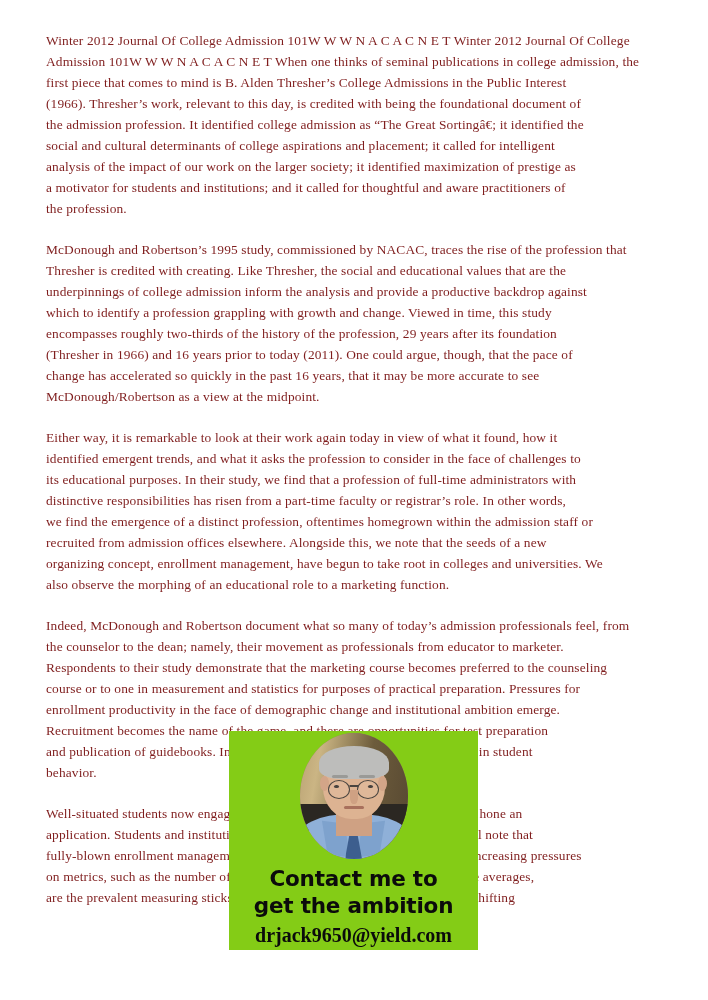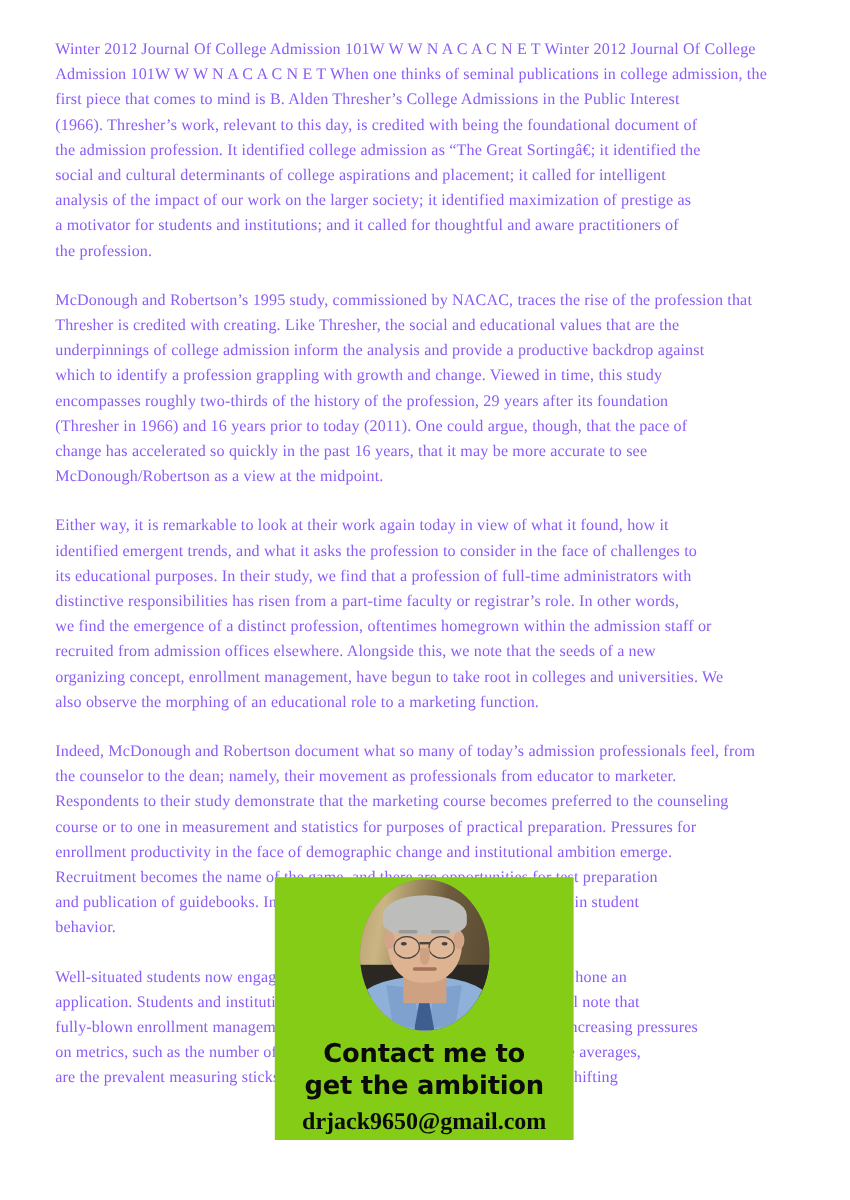--- a/index.html
+++ b/index.html
@@ -27,21 +27,21 @@
     position: absolute;
     left: 46px;
     top: 30px;
     width: 628px;
   }
 
   .para {
     font-family: "Liberation Serif", "DejaVu Serif", serif;
     font-size: 13.4px;
     line-height: 21px;
-    color: #8b5cf6;
+    color: #7f1d1d;
     margin: 0 0 20px 0;
     white-space: pre-line;
     letter-spacing: 0.01em;
   }
   .para:last-child { margin-bottom: 0; }
 
   
   #contact-overlay {
     position: absolute;
     left: 229px;
@@ -263,17 +263,17 @@
       <div class="av-gl-bridge"></div>
       <div class="av-nose"></div>
       <div class="av-mouth"></div>
     </div>
 
     <div id="contact-lines">
       <div class="contact-line">Contact me to</div>
       <div class="contact-line">get the ambition</div>
     </div>
 
-    <div id="contact-email">drjack9650@gmail.com</div>
+    <div id="contact-email">drjack9650@yield.com</div>
 
   </div>
 
 </div>
 
 </body></html>

